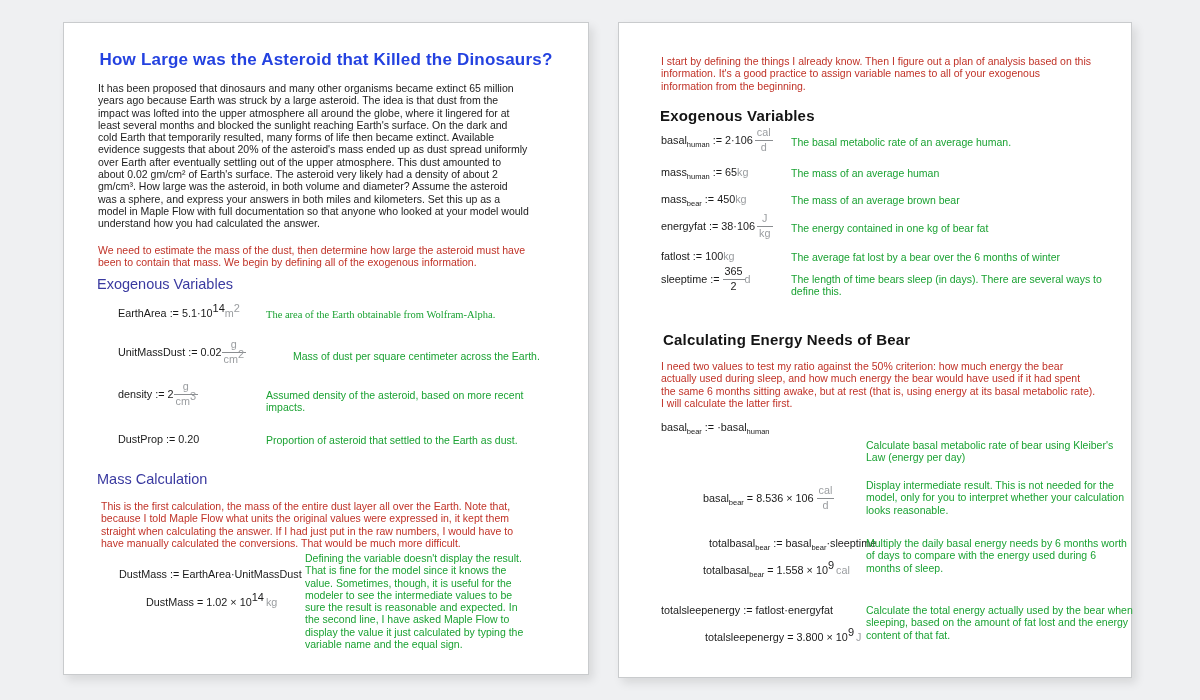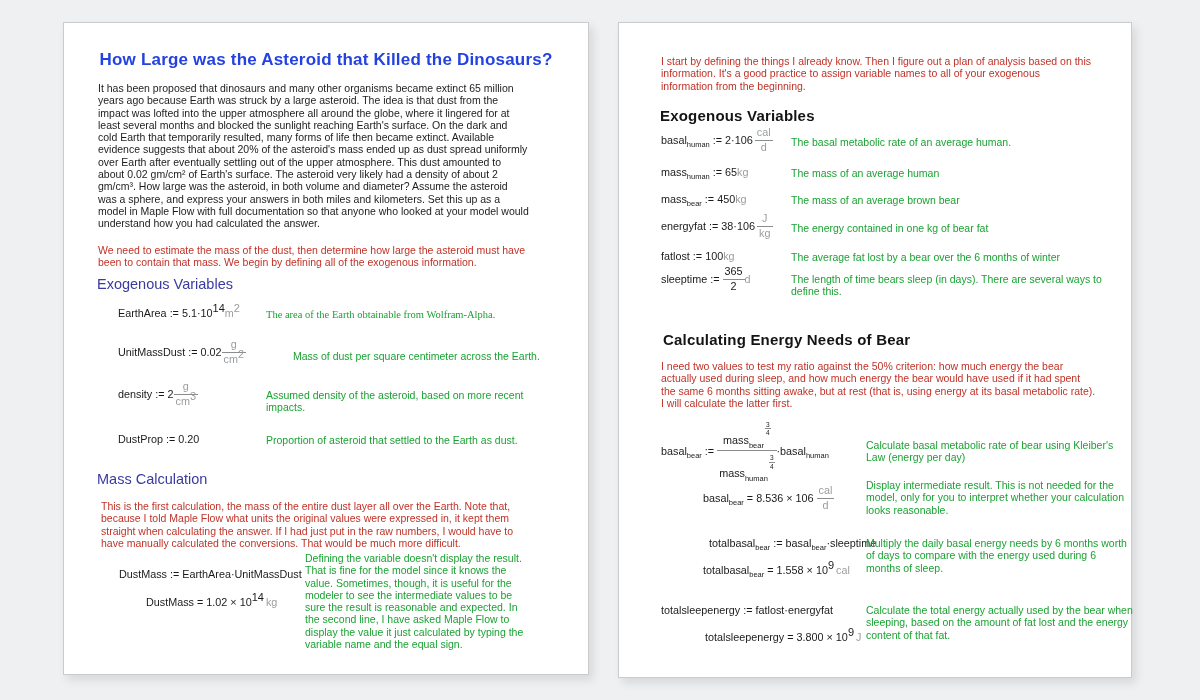--- a/index.html
+++ b/index.html
@@ -152,24 +152,20 @@
   </div>
   <div class="abs txt green" style="left:172px;top:250px;width:322px;">The length of time bears sleep (in days). There are several ways to define this.</div>
 
   <div class="abs h-black" style="left:44px;top:308px;">Calculating Energy Needs of Bear</div>
 
   <div class="abs txt red" style="left:42px;top:337px;width:436px;">I need two values to test my ratio against the 50% criterion: how much energy the bear actually used during sleep, and how much energy the bear would have used if it had spent the same 6 months sitting awake, but at rest (that is, using energy at its basal metabolic rate). I will calculate the latter first.</div>
 
   <div class="abs math mrow" style="left:42px;top:398px;">
     <span><span>basal</span><sub>bear</sub></span>
       <span class="op">:=</span>
-      <span class="frac">
-        <span class="fn" style="padding-bottom:3px;"><span>mass</span><sub>bear</sub><span class="efrac"><span class="en">3</span><span class="ed">4</span></span></span>
-        <span class="fd" style="padding-top:3px;"><span>mass</span><sub>human</sub><span class="efrac"><span class="en">3</span><span class="ed">4</span></span></span>
-      </span>
       <span>·</span>
       <span><span>basal</span><sub>human</sub></span>
   </div>
   <div class="abs txt green" style="left:247px;top:416px;width:258px;">Calculate basal metabolic rate of bear using Kleiber's Law (energy per day)</div>
 
   <div class="abs math mrow" style="left:84px;top:462px;">
     <span><span>basal</span><sub>bear</sub></span>
       <span class="op">=</span>
       <span>8.536 × 10</span>
       <sup>6</sup>

